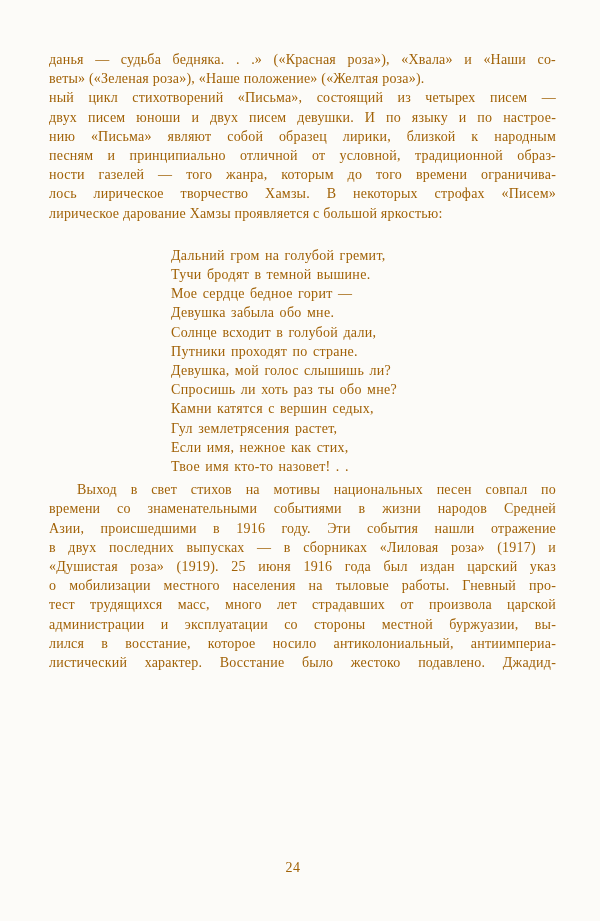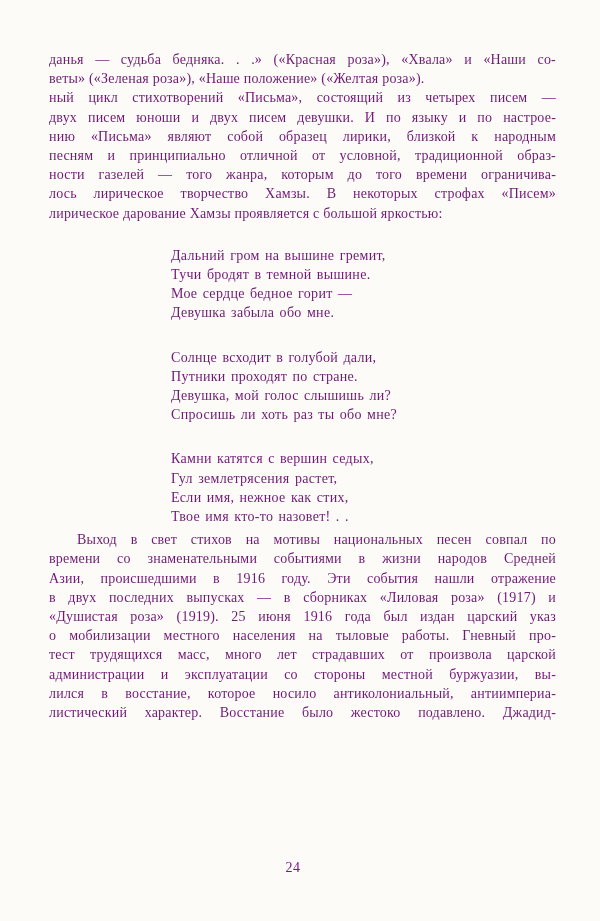--- a/index.html
+++ b/index.html
@@ -6,21 +6,21 @@
     margin: 0;
     padding: 0;
     background: #fcfbf8;
   }
   .page {
     position: relative;
     width: 600px;
     height: 921px;
     background: #fcfbf8;
     font-family: "Liberation Serif", "DejaVu Serif", serif;
-    color: #701a75;
+    color: #a16207;
     overflow: hidden;
   }
   .content {
     position: absolute;
     left: 49px;
     right: 44px;
     top: 50px;
   }
   .line {
     font-size: 14px;
@@ -32,21 +32,20 @@
   }
   .line.para-end {
     text-align-last: left;
     -moz-text-align-last: left;
   }
   .line.first-indent {
     text-indent: 28px;
   }
   .stanza {
     padding-left: 122px;
-    margin-top: 25px;
   }
   .paragraph + .stanza {
     margin-top: 23px;
   }
   .stanza .line {
     text-align: left;
     text-align-last: left;
     -moz-text-align-last: left;
     letter-spacing: 0.3px;
     word-spacing: 1.5px;
@@ -76,21 +75,21 @@
       <div class="paragraph">
         <div class="line">ный цикл стихотворений «Письма», состоящий из четырех писем —</div>
         <div class="line">двух писем юноши и двух писем девушки. И по языку и по настрое-</div>
         <div class="line">нию «Письма» являют собой образец лирики, близкой к народным</div>
         <div class="line">песням и принципиально отличной от условной, традиционной образ-</div>
         <div class="line">ности газелей — того жанра, которым до того времени ограничива-</div>
         <div class="line">лось лирическое творчество Хамзы. В некоторых строфах «Писем»</div>
         <div class="line para-end">лирическое дарование Хамзы проявляется с большой яркостью:</div>
       </div>
       <div class="stanza">
-        <div class="line">Дальний гром на вышине гремит,</div>
+        <div class="line">Дальний гром на голубой гремит,</div>
         <div class="line">Тучи бродят в темной вышине.</div>
         <div class="line">Мое сердце бедное горит —</div>
         <div class="line">Девушка забыла обо мне.</div>
       </div>
       <div class="stanza">
         <div class="line">Солнце всходит в голубой дали,</div>
         <div class="line">Путники проходят по стране.</div>
         <div class="line">Девушка, мой голос слышишь ли?</div>
         <div class="line">Спросишь ли хоть раз ты обо мне?</div>
       </div>

